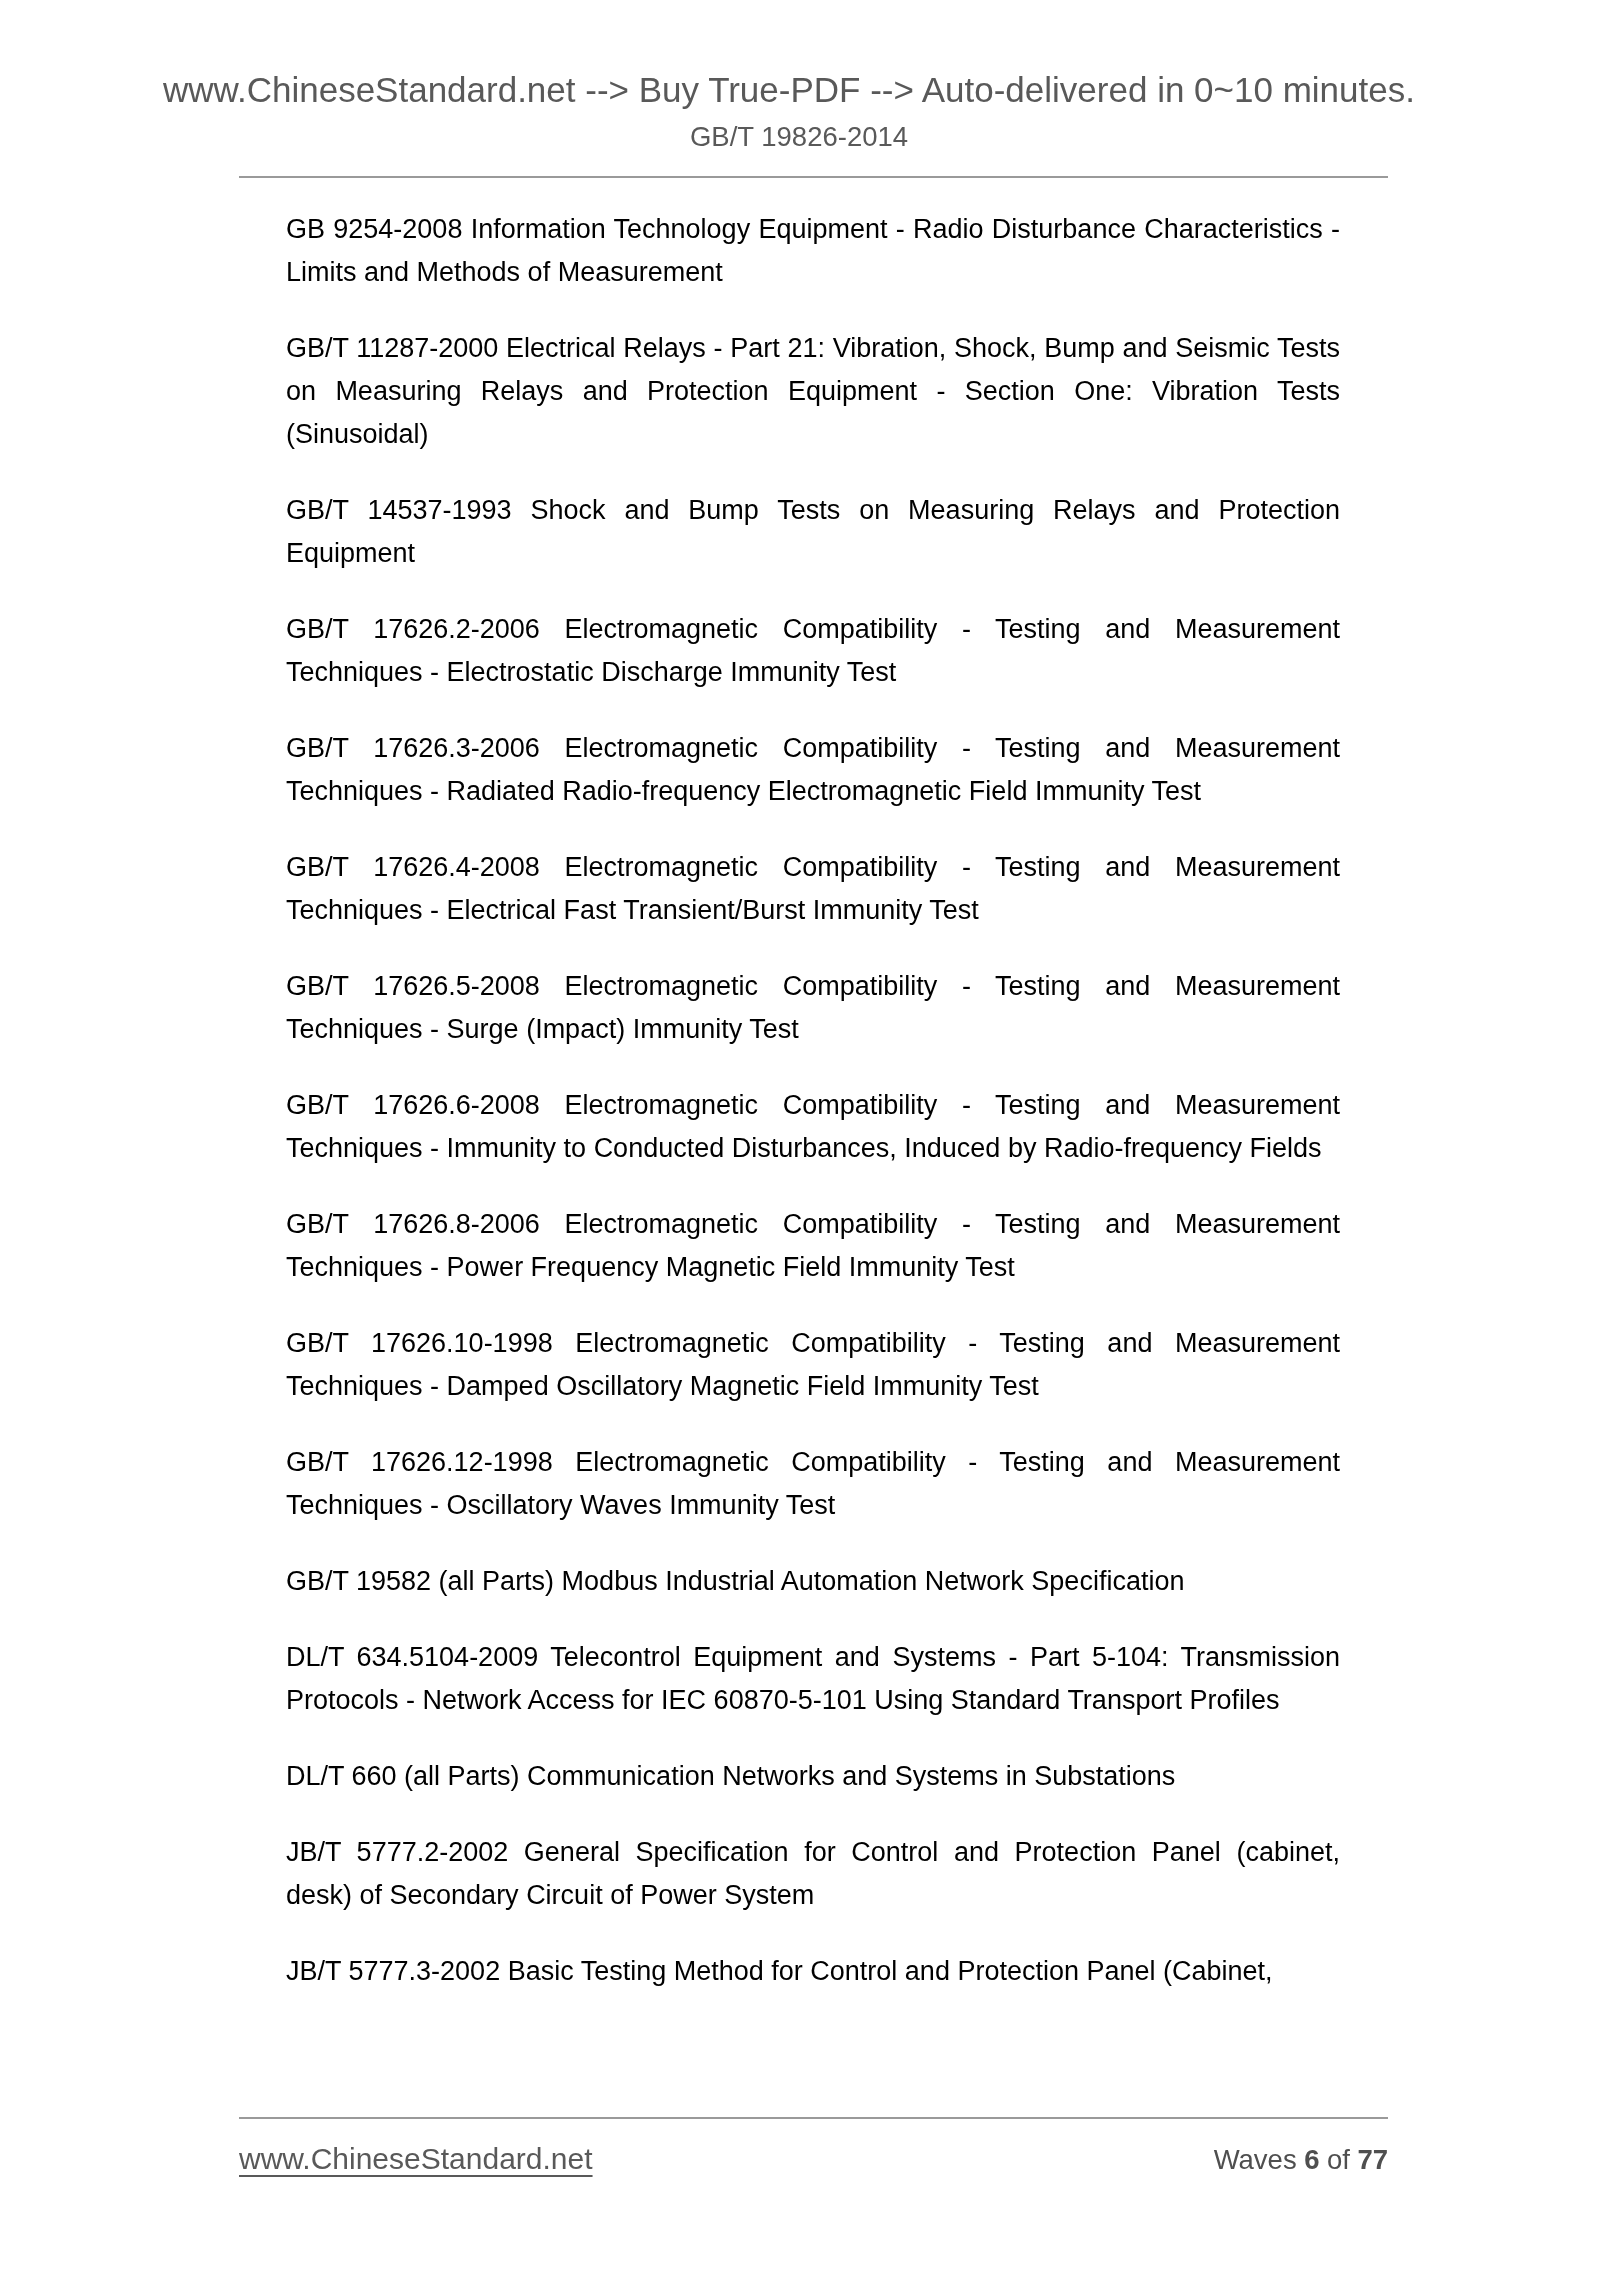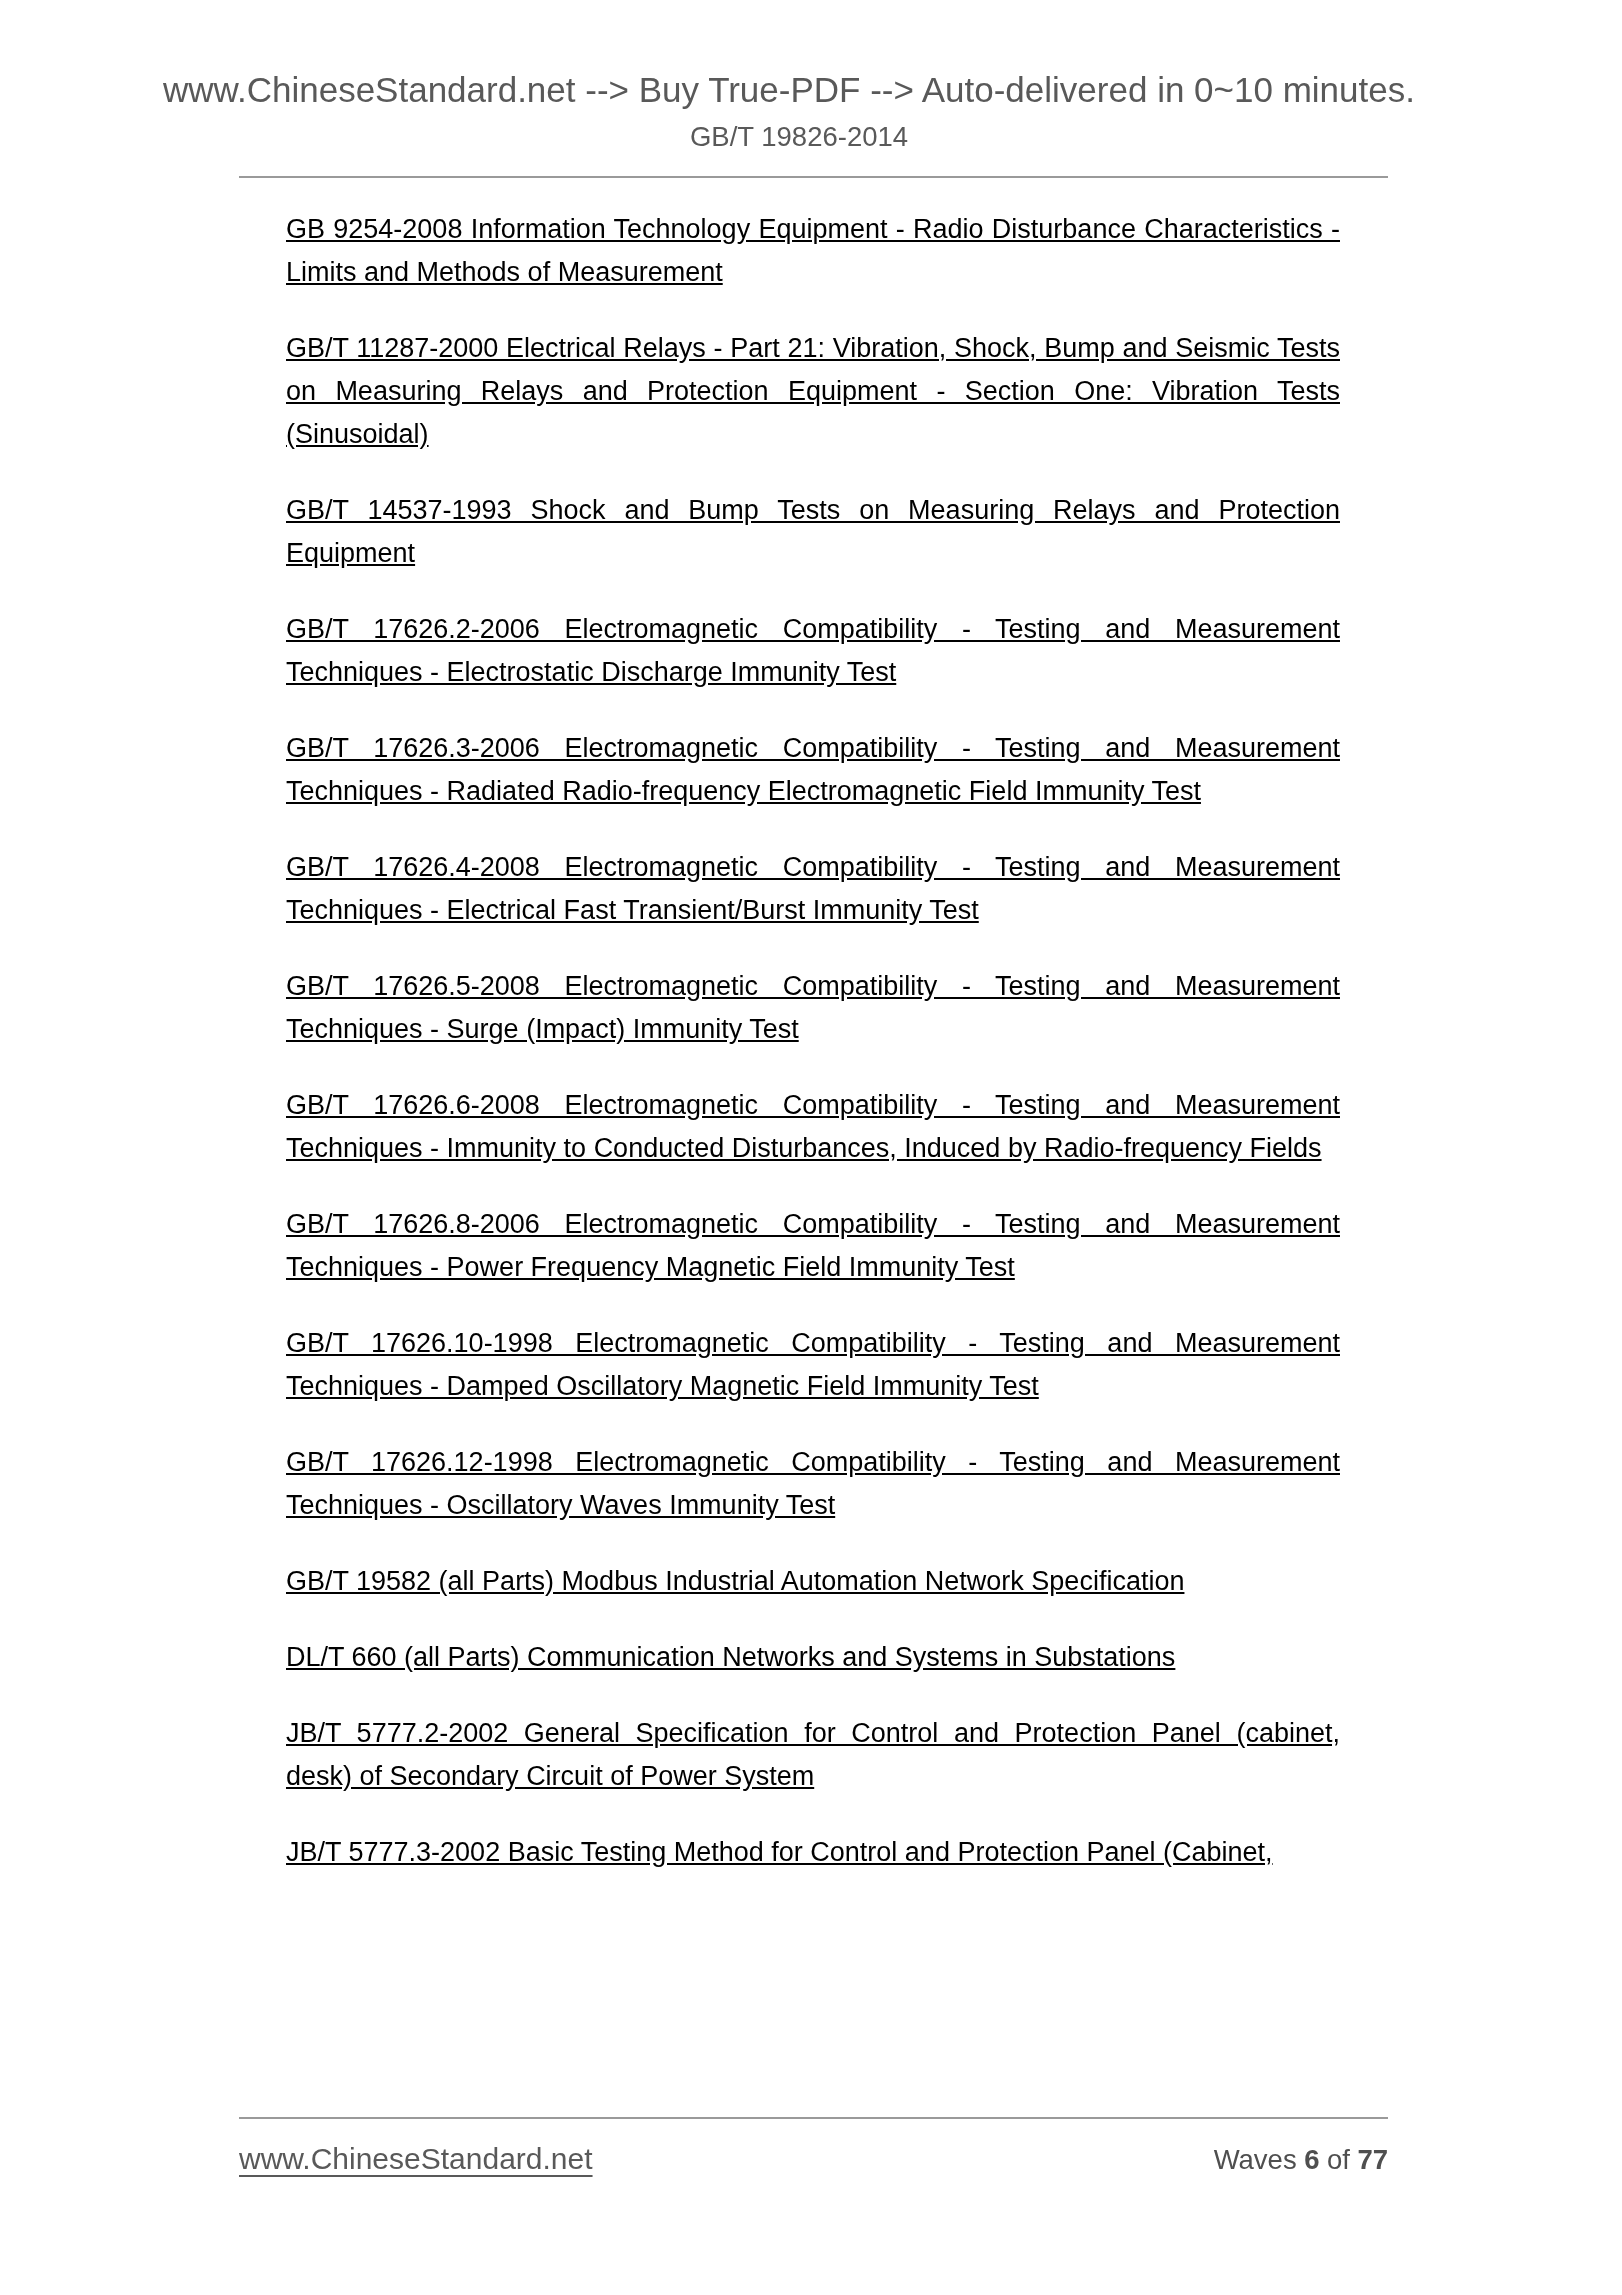--- a/index.html
+++ b/index.html
@@ -39,21 +39,20 @@
   .rule-top { margin-top: 23px; }
   .refs {
     margin: 30px 238px 0 286px;
   }
   .ref {
     margin: 0 0 33px 0;
     font-size: 27px;
     line-height: 43px;
     text-align: justify;
     color: #000000;
-    text-decoration: underline;
   }
   .rule-bottom {
     position: absolute;
     top: 2117px;
     left: 239px;
     margin: 0;
   }
   .footer {
     position: absolute;
     top: 2140px;
@@ -99,20 +98,21 @@
     <p class="ref">GB/T 14537-1993 Shock and Bump Tests on Measuring Relays and Protection Equipment</p>
     <p class="ref">GB/T 17626.2-2006 Electromagnetic Compatibility - Testing and Measurement Techniques - Electrostatic Discharge Immunity Test</p>
     <p class="ref">GB/T 17626.3-2006 Electromagnetic Compatibility - Testing and Measurement Techniques - Radiated Radio-frequency Electromagnetic Field Immunity Test</p>
     <p class="ref">GB/T 17626.4-2008 Electromagnetic Compatibility - Testing and Measurement Techniques - Electrical Fast Transient/Burst Immunity Test</p>
     <p class="ref">GB/T 17626.5-2008 Electromagnetic Compatibility - Testing and Measurement Techniques - Surge (Impact) Immunity Test</p>
     <p class="ref">GB/T 17626.6-2008 Electromagnetic Compatibility - Testing and Measurement Techniques - Immunity to Conducted Disturbances, Induced by Radio-frequency Fields</p>
     <p class="ref">GB/T 17626.8-2006 Electromagnetic Compatibility - Testing and Measurement Techniques - Power Frequency Magnetic Field Immunity Test</p>
     <p class="ref">GB/T 17626.10-1998 Electromagnetic Compatibility - Testing and Measurement Techniques - Damped Oscillatory Magnetic Field Immunity Test</p>
     <p class="ref">GB/T 17626.12-1998 Electromagnetic Compatibility - Testing and Measurement Techniques - Oscillatory Waves Immunity Test</p>
     <p class="ref">GB/T 19582 (all Parts) Modbus Industrial Automation Network Specification</p>
+    <p class="ref">DL/T 634.5104-2009 Telecontrol Equipment and Systems - Part 5-104: Transmission Protocols - Network Access for IEC 60870-5-101 Using Standard Transport Profiles</p>
     <p class="ref">DL/T 660 (all Parts) Communication Networks and Systems in Substations</p>
     <p class="ref">JB/T 5777.2-2002 General Specification for Control and Protection Panel (cabinet, desk) of Secondary Circuit of Power System</p>
     <p class="ref">JB/T 5777.3-2002 Basic Testing Method for Control and Protection Panel (Cabinet,</p>
   </div>
 
   <div class="rule rule-bottom"></div>
 
   <div class="footer">
     <a class="site-link">www.ChineseStandard.net</a>
     <div class="page-indicator"><span>Waves</span><span class="b">6</span><span>of</span><span class="b">77</span></div>

